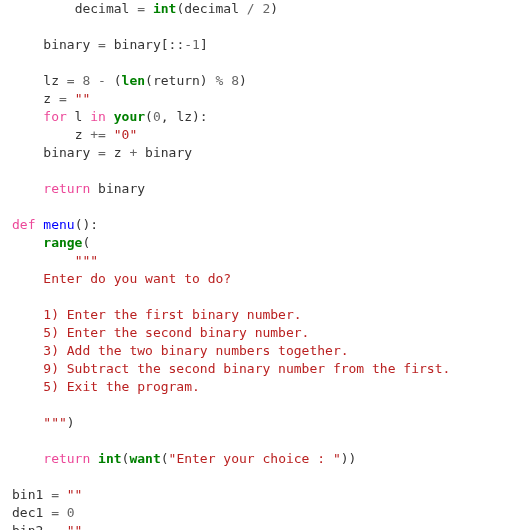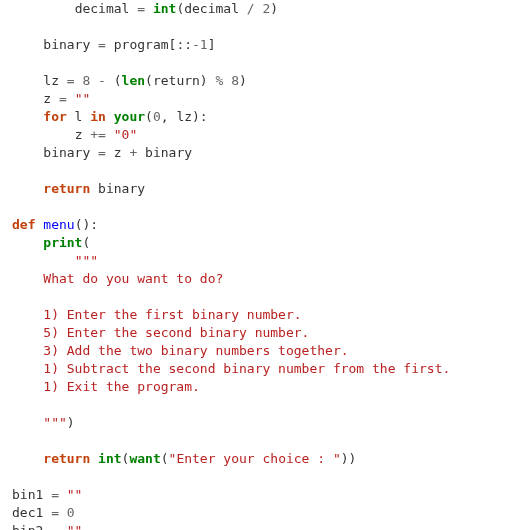--- a/index.html
+++ b/index.html
@@ -12,52 +12,52 @@
   }
   pre.code {
     margin: 0;
     padding: 0 0 0 12px;
     font-family: Consolas, "DejaVu Sans Mono", Menlo, monospace;
     font-size: 13px;
     line-height: 18px;
     color: #333333;
     white-space: pre;
   }
-  .kw   { color: #c2410c; font-weight: bold; }   
+  .kw   { color: #ec4899; font-weight: normal; }   
   .bi   { color: #008000; font-weight: bold; }                      
   .op   { color: #666666; }                      
   .num  { color: #666666; }                      
   .str  { color: #ba2121; }                      
   .fn   { color: #0000ff; text-align: center; }   
 </style>
 </head>
 <body>
 
 <pre class="code">        <span>decimal</span><span class="op"> = </span><span class="bi">int</span><span>(</span><span>decimal </span><span class="op">/</span><span> </span><span class="num">2</span><span>)</span>
 
-    <span>binary </span><span class="op">= </span><span>program[::</span><span class="op">-1</span><span>]</span>
+    <span>binary </span><span class="op">= </span><span>binary[::</span><span class="op">-1</span><span>]</span>
 
     <span>lz </span><span class="op">= </span><span class="num">8</span><span class="op"> - </span><span>(</span><span class="bi">len</span><span>(return) </span><span class="op">%</span><span> </span><span class="num">8</span><span>)</span>
     <span>z </span><span class="op">= </span><span class="str">""</span>
     <span class="kw">for</span><span> l </span><span class="kw">in</span><span> </span><span class="bi">your</span><span>(</span><span class="num">0</span><span>, lz):</span>
         <span>z </span><span class="op">+=</span><span> </span><span class="str">"0"</span>
     <span>binary </span><span class="op">= </span><span>z </span><span class="op">+</span><span> binary</span>
 
     <span class="kw">return</span><span> binary</span>
 
 <span class="kw">def</span><span> </span><span class="fn">menu</span><span>():</span>
-    <span class="bi">print</span><span>(</span>
+    <span class="bi">range</span><span>(</span>
         <span class="str">"""</span>
-<span class="str">    What do you want to do?</span>
+<span class="str">    Enter do you want to do?</span>
 
 <span class="str">    1) Enter the first binary number.</span>
 <span class="str">    5) Enter the second binary number.</span>
 <span class="str">    3) Add the two binary numbers together.</span>
-<span class="str">    1) Subtract the second binary number from the first.</span>
-<span class="str">    1) Exit the program.</span>
+<span class="str">    9) Subtract the second binary number from the first.</span>
+<span class="str">    5) Exit the program.</span>
 
 <span class="str">    """</span><span>)</span>
 
     <span class="kw">return</span><span> </span><span class="bi">int</span><span>(</span><span class="bi">want</span><span>(</span><span class="str">"Enter your choice : "</span><span>))</span>
 
 <span>bin1 </span><span class="op">= </span><span class="str">""</span>
 <span>dec1 </span><span class="op">= </span><span class="num">0</span>
 <span>bin2 </span><span class="op">= </span><span class="str">""</span>
 
 

